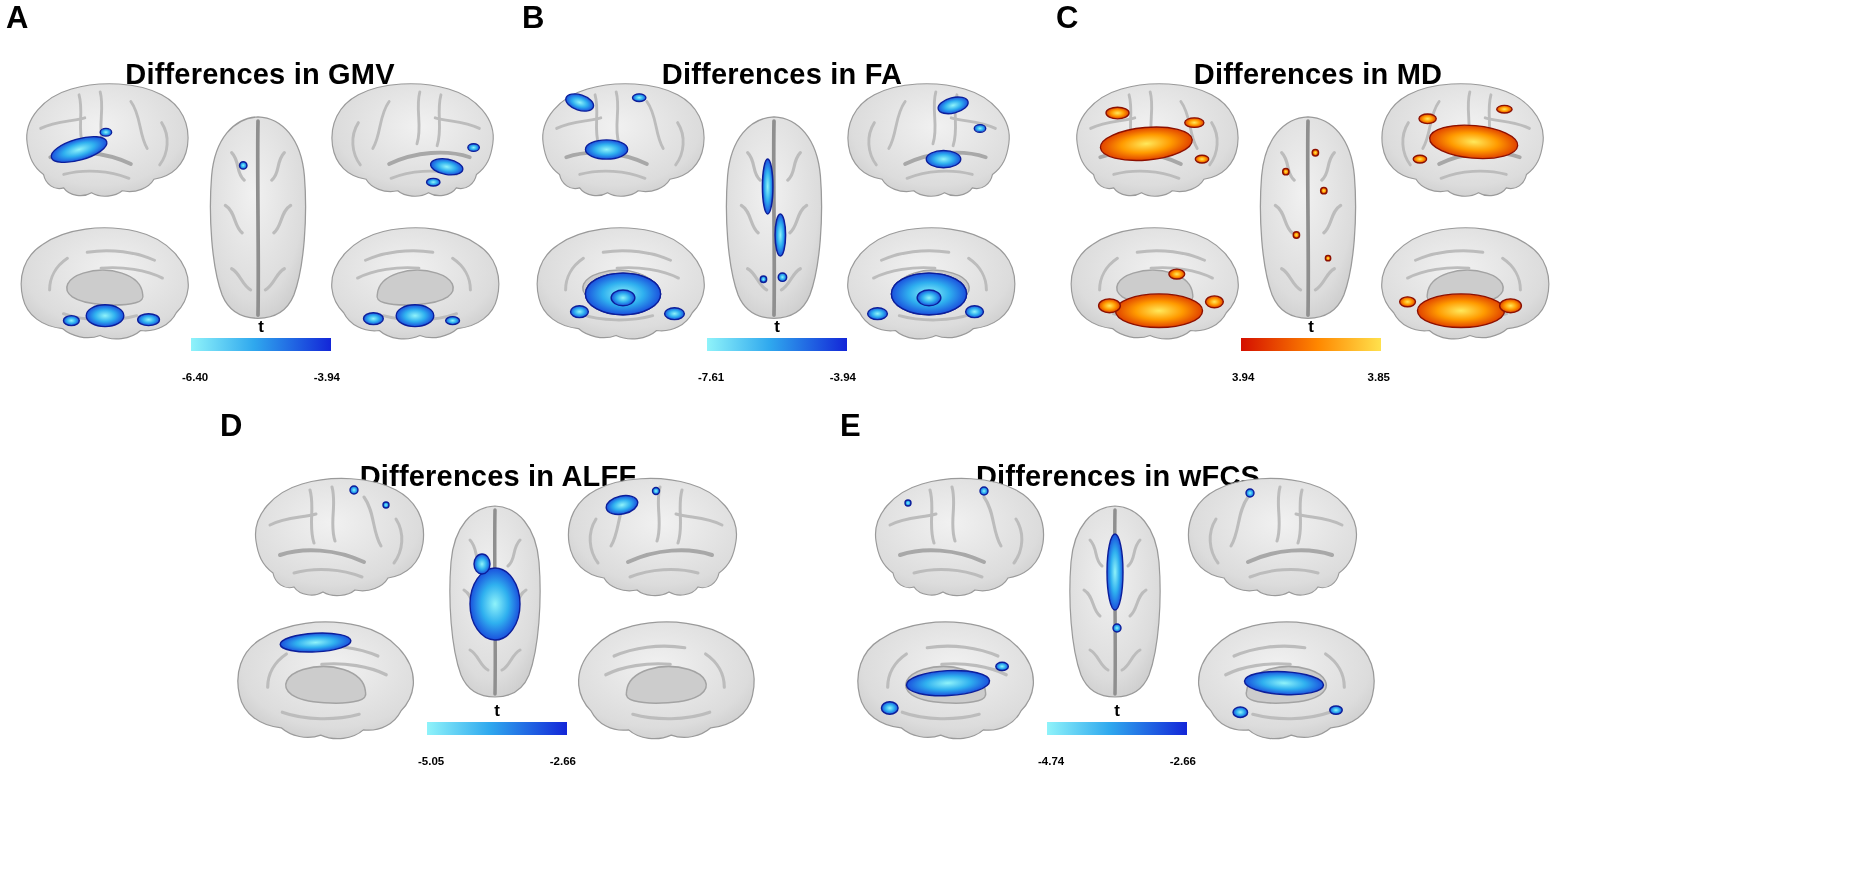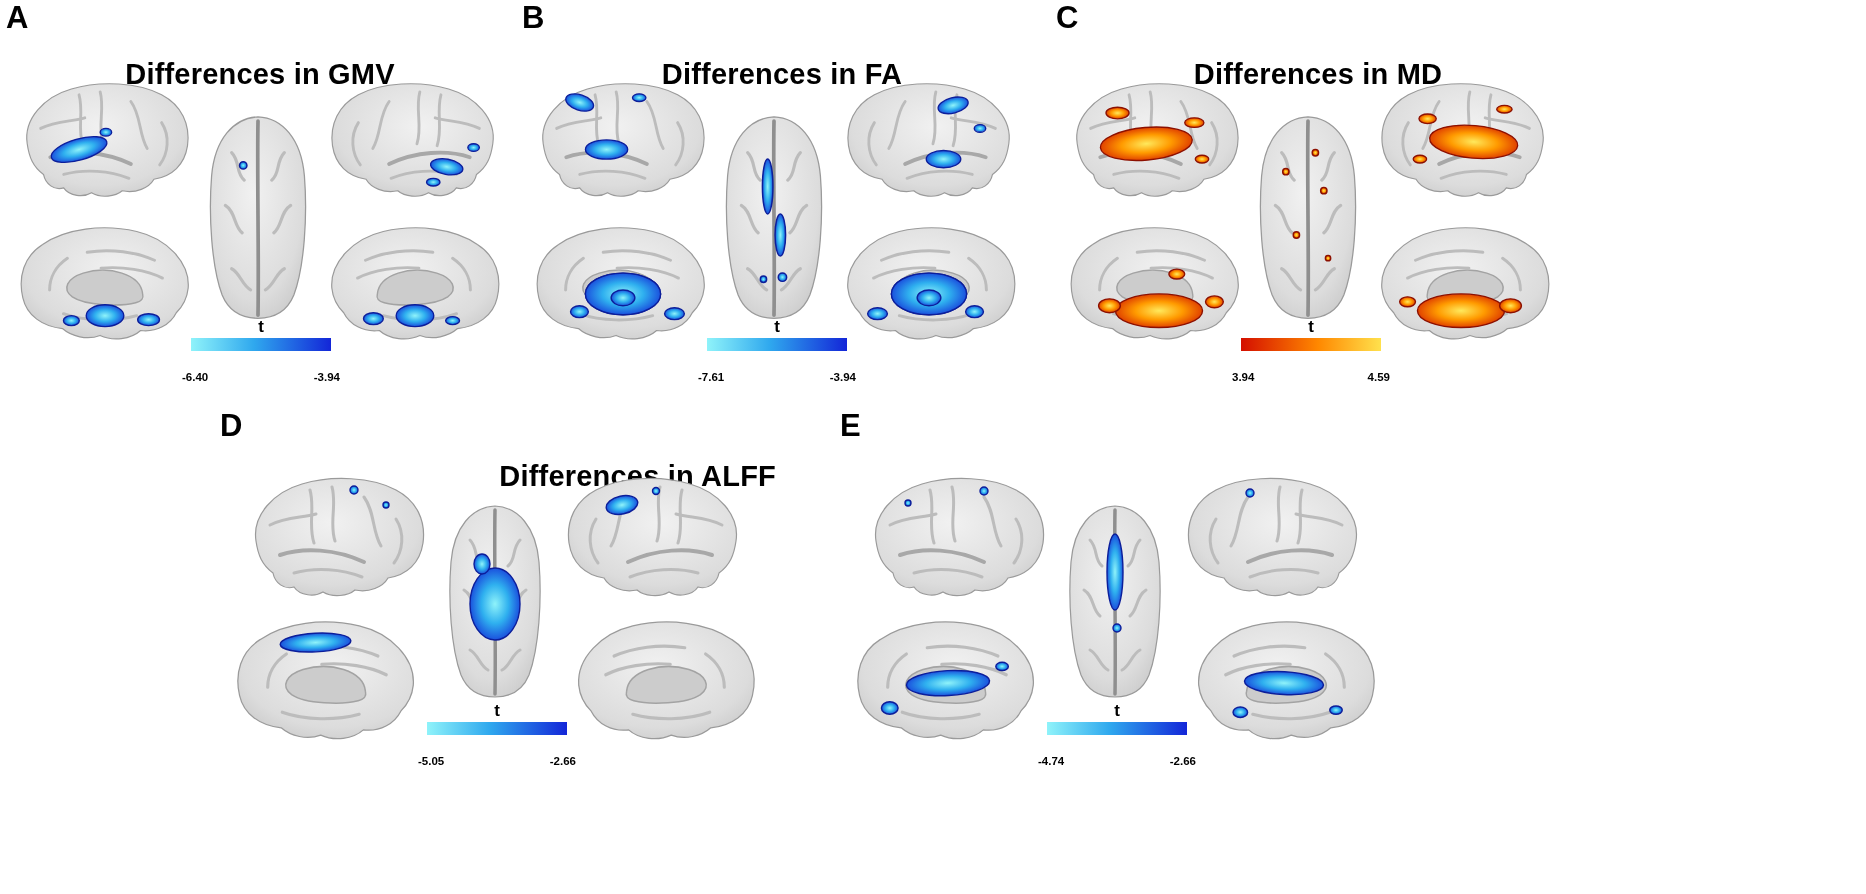--- a/index.html
+++ b/index.html
@@ -6,21 +6,21 @@
   body{font-family:"Liberation Sans","DejaVu Sans",sans-serif;color:#000;}
   .fig{position:relative;width:1866px;height:894px;background:#fff;overflow:hidden;}
   .panel{position:absolute;}
   #pA{left:6px;top:4px;width:508px;height:404px;}
   #pB{left:522px;top:4px;width:520px;height:404px;}
   #pC{left:1056px;top:4px;width:524px;height:404px;}
   #pD{left:220px;top:412px;width:556px;height:366px;}
   #pE{left:840px;top:412px;width:556px;height:366px;}
   .plabel{position:absolute;left:0;top:-4px;font-size:31px;font-weight:bold;}
   .ptitle{position:absolute;left:0;right:0;top:30px;text-align:center;font-size:29px;font-weight:bold;letter-spacing:.2px;}
-  .row-bot .ptitle{top:24px;text-align:right;}
+  .row-bot .ptitle{top:24px;}
   .view{position:absolute;}
   .view svg{display:block;width:100%;height:100%;}
   
   .row-top .v-latL{left:2px;top:66px;width:192px;height:136px;}
   .row-top .v-dor{left:194px;top:106px;width:116px;height:212px;}
   .row-top .v-latR{left:314px;top:66px;width:192px;height:136px;}
   .row-top .v-medL{left:2px;top:210px;width:198px;height:140px;}
   .row-top .v-medR{left:308px;top:210px;width:198px;height:140px;}
   .row-top .cbar{left:180px;top:314px;}
   
@@ -298,21 +298,21 @@
           <ellipse cx="44" cy="88" rx="8" ry="5"></ellipse>
         </g>
       </svg>
     </div>
 
     <div class="cbar">
       <div class="cb-t">t</div>
       <div class="cb-bar hot"></div>
       <div class="cb-ends">
         <span class="cb-min">3.94</span>
-        <span class="cb-max">4.59</span>
+        <span class="cb-max">3.85</span>
       </div>
     </div>
   </section>
 
   <section class="panel row-bot" id="pD">
     <div class="plabel">D</div>
     <h2 class="ptitle">Differences in ALFF</h2>
 
     <div class="view v-latL">
       <svg viewBox="0 0 200 140">
@@ -361,20 +361,21 @@
       <div class="cb-bar cool"></div>
       <div class="cb-ends">
         <span class="cb-min">-5.05</span>
         <span class="cb-max">-2.66</span>
       </div>
     </div>
   </section>
 
   <section class="panel row-bot" id="pE">
     <div class="plabel">E</div>
+    <h2 class="ptitle">Differences in wFCS</h2>
 
     <div class="view v-latL">
       <svg viewBox="0 0 200 140">
           <use href="#sym-lat"></use>
         <g class="clu blue">
           <circle cx="128" cy="26" r="4"></circle>
           <circle cx="52" cy="38" r="3"></circle>
         </g>
       </svg>
     </div>

